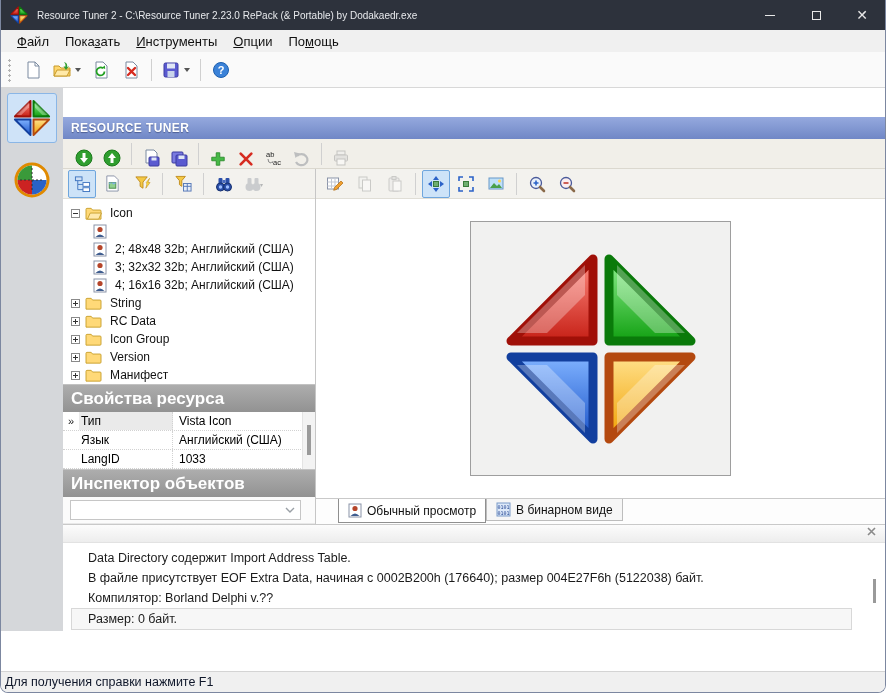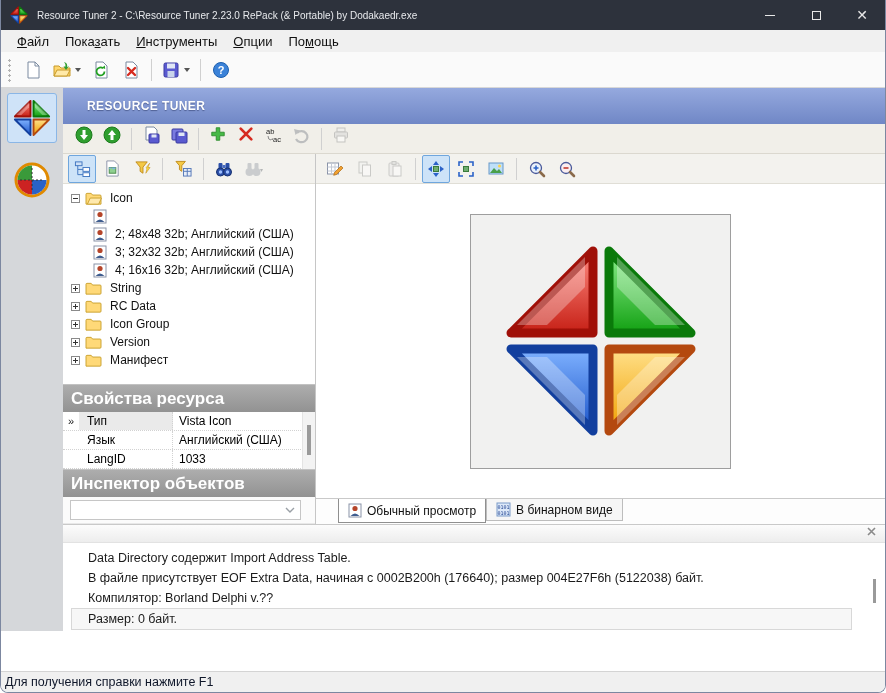--- a/index.html
+++ b/index.html
@@ -41,26 +41,26 @@
   .tsep { width:1px; height:22px; background:#d0d0d0; margin:0 4px; }
 
   
   .middle { flex:1; display:flex; min-height:0; }
   .sidebar { width:62px; background:#d5d7da; display:flex; flex-direction:column; align-items:center;
              padding-top:5px; gap:12px; flex:0 0 auto; }
   .side-btn { width:50px; height:50px; display:flex; align-items:center; justify-content:center; border-radius:3px; }
   .side-btn.active { background:#cfe3f8; border:1px solid #8ab6e6; }
 
   .right-col { flex:1; display:flex; flex-direction:column; min-width:0; }
-  .banner { height:36px; background:linear-gradient(#95a9de,#7087c6); color:#fff; font-weight:bold;
-            font-size:12px; letter-spacing:.4px; display:flex; align-items:center; padding-left:24px;
-            text-shadow:0 1px 1px rgba(10,20,60,.4); flex:0 0 auto; }
+  .banner { height:22px; background:linear-gradient(#95a9de,#7087c6); color:#fff; font-weight:bold;
+            font-size:12px; letter-spacing:.4px; display:flex; align-items:center; padding-left:8px;
+            text-shadow:0 1px 1px rgba(10,20,60,.4); flex:0 0 auto;margin-top:29px; }
   .toolbar2 { height:30px; background:#f1efe9; border-bottom:1px solid #dbd8cf; display:flex;
               align-items:center; padding-left:8px; gap:2px; flex:0 0 auto; }
-  .tbtn2 { height:26px; min-width:26px; display:flex; align-items:flex-start; justify-content:center; }
+  .tbtn2 { height:26px; min-width:26px; display:flex; align-items:flex-end; justify-content:center; }
   .tbtn2.disabled { opacity:.5; }
 
   
   .workspace { flex:1; display:flex; min-height:0; }
   .left-panel { width:253px; border-right:1px solid #c6c6c6; display:flex; flex-direction:column; background:#fff; flex:0 0 auto; }
   .panel-toolbar { height:30px; background:#f3f2ee; border-bottom:1px solid #e0ded6; display:flex;
                    align-items:center; padding-left:5px; gap:2px; flex:0 0 auto; }
 
   .tree { height:205px; background:#fff; font-size:12px; color:#111; padding-top:5px; overflow:hidden; }
   .tree-row { display:flex; align-items:center; height:18px; white-space:nowrap; }
@@ -72,21 +72,21 @@
   .expander::before { content:""; position:absolute; left:1px; right:1px; top:3px; height:1px; background:#333; }
   .expander.plus::after { content:""; position:absolute; top:1px; bottom:1px; left:3px; width:1px; background:#333; }
   .tree-icon { margin-right:5px; flex:0 0 auto; display:flex; }
 
   .group-header { height:28px; background:linear-gradient(#adadad,#929292); color:#fff; font-weight:bold;
                   font-size:17px; display:flex; align-items:center; padding-left:8px; border-top:1px solid #c2c2c2; flex:0 0 auto; }
 
   .props-grid { height:57px; background:#fff; font-size:12px; position:relative; flex:0 0 auto; }
   .prow { display:flex; height:19px; align-items:center; border-bottom:1px dotted #d2d2d2; }
   .prow .marker { width:16px; text-align:center; color:#222; font-size:11px; flex:0 0 auto; }
-  .prow .pname { width:94px; padding-left:8px; border-right:1px dotted #d2d2d2; height:100%; display:flex; align-items:center; flex:0 0 auto; }
+  .prow .pname { width:94px; padding-left:2px; border-right:1px dotted #d2d2d2; height:100%; display:flex; align-items:center; flex:0 0 auto; }
   .prow.current .pname { background:#eaeaea; }
   .prow .pval { padding-left:6px; flex:1; }
   .props-scroll { position:absolute; right:0; top:0; width:13px; height:57px; background:#f3f3f3; border-left:1px solid #e4e4e4; }
   .props-thumb { position:absolute; right:4px; top:13px; width:4px; height:30px; background:#9a9a9a; }
 
   .combo-row { height:26px; padding:3px 14px 3px 7px; background:#fbfbfb; flex:0 0 auto; }
   .combo { height:20px; border:1px solid #c6c6c6; background:#fff; display:flex; align-items:center; }
   .combo .combo-val { flex:1; padding-left:5px; font-size:12px; }
   .combo .chev { margin-right:5px; display:flex; }
 

